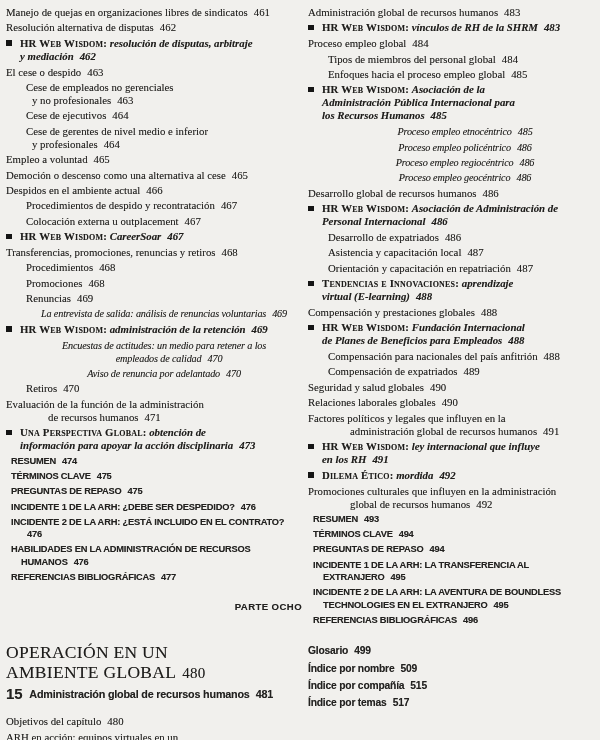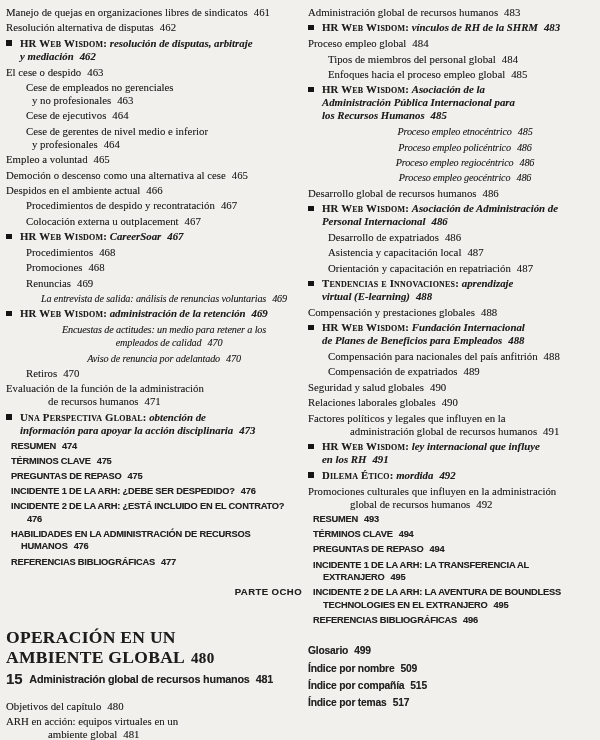--- a/index.html
+++ b/index.html
@@ -32,21 +32,21 @@
   .feature .label{font-variant:small-caps;letter-spacing:0.2px;}
   .feature .title{font-style:italic;}
   .feature .pg{font-style:italic;}
 
   .caps{font-family:Liberation Sans, sans-serif;font-weight:bold;
         font-size:9.3px;line-height:12.4px;letter-spacing:-0.2px;
         text-indent:-10px;margin-bottom:2.8px;color:#232220;margin-left:15px;}
 
   .part-label{font-family:"Liberation Sans", sans-serif;font-weight:bold;
               font-size:9.6px;letter-spacing:0.4px;margin-bottom:6px;color:#232220;text-align:right;}
-  .part-title{font-size:17.5px;font-weight:bold;line-height:19.5px;
+  .part-title{font-size:17.5px;font-weight:normal;line-height:19.5px;
               letter-spacing:0.3px;margin-bottom:4px;margin-top:30px;}
   .part-title .pg{font-size:15px;}
   .chapter{font-family:"Liberation Sans", sans-serif;font-weight:bold;
            font-size:10.8px;letter-spacing:-0.2px;margin-bottom:14px;color:#232220;}
   .chapter .num{font-size:15px;margin-right:7px;vertical-align:-1px;}
   .backmatter{font-family:"Liberation Sans", sans-serif;font-weight:bold;
               font-size:10.3px;line-height:15px;letter-spacing:-0.2px;color:#232220;}
   .gap{margin-top:17px;}
 </style>
 </head>
@@ -63,20 +63,21 @@
 y no profesionales</span><span class="pg">463</span></div>
       <div class="entry sub"><span class="txt">Cese de ejecutivos</span><span class="pg">464</span></div>
       <div class="entry sub"><span class="txt">Cese de gerentes de nivel medio e inferior
 y profesionales</span><span class="pg">464</span></div>
       <div class="entry h1"><span class="txt">Empleo a voluntad</span><span class="pg">465</span></div>
       <div class="entry h1"><span class="txt">Democión o descenso como una alternativa al cese</span><span class="pg">465</span></div>
       <div class="entry h1"><span class="txt">Despidos en el ambiente actual</span><span class="pg">466</span></div>
       <div class="entry sub"><span class="txt">Procedimientos de despido y recontratación</span><span class="pg">467</span></div>
       <div class="entry sub"><span class="txt">Colocación externa u outplacement</span><span class="pg">467</span></div>
       <div class="entry feature"><span class="bullet" style="background: rgb(21, 21, 21);"></span><span class="label">HR Web Wisdom:</span> <span class="title">CareerSoar</span><span class="pg">467</span></div>
+      <div class="entry h1"><span class="txt">Transferencias, promociones, renuncias y retiros</span><span class="pg">468</span></div>
       <div class="entry sub"><span class="txt">Procedimientos</span><span class="pg">468</span></div>
       <div class="entry sub"><span class="txt">Promociones</span><span class="pg">468</span></div>
       <div class="entry sub"><span class="txt">Renuncias</span><span class="pg">469</span></div>
       <div class="entry subitalic"><span class="txt">La entrevista de salida: análisis de renuncias voluntarias</span><span class="pg">469</span></div>
       <div class="entry feature"><span class="bullet" style="background: rgb(21, 21, 21);"></span><span class="label">HR Web Wisdom:</span> <span class="title">administración de la retención</span><span class="pg">469</span></div>
       <div class="entry subitalic"><span class="txt">Encuestas de actitudes: un medio para retener a los
 empleados de calidad</span><span class="pg">470</span></div>
       <div class="entry subitalic"><span class="txt">Aviso de renuncia por adelantado</span><span class="pg">470</span></div>
       <div class="entry sub"><span class="txt">Retiros</span><span class="pg">470</span></div>
       <div class="entry h1-deep"><span class="txt">Evaluación de la función de la administración

